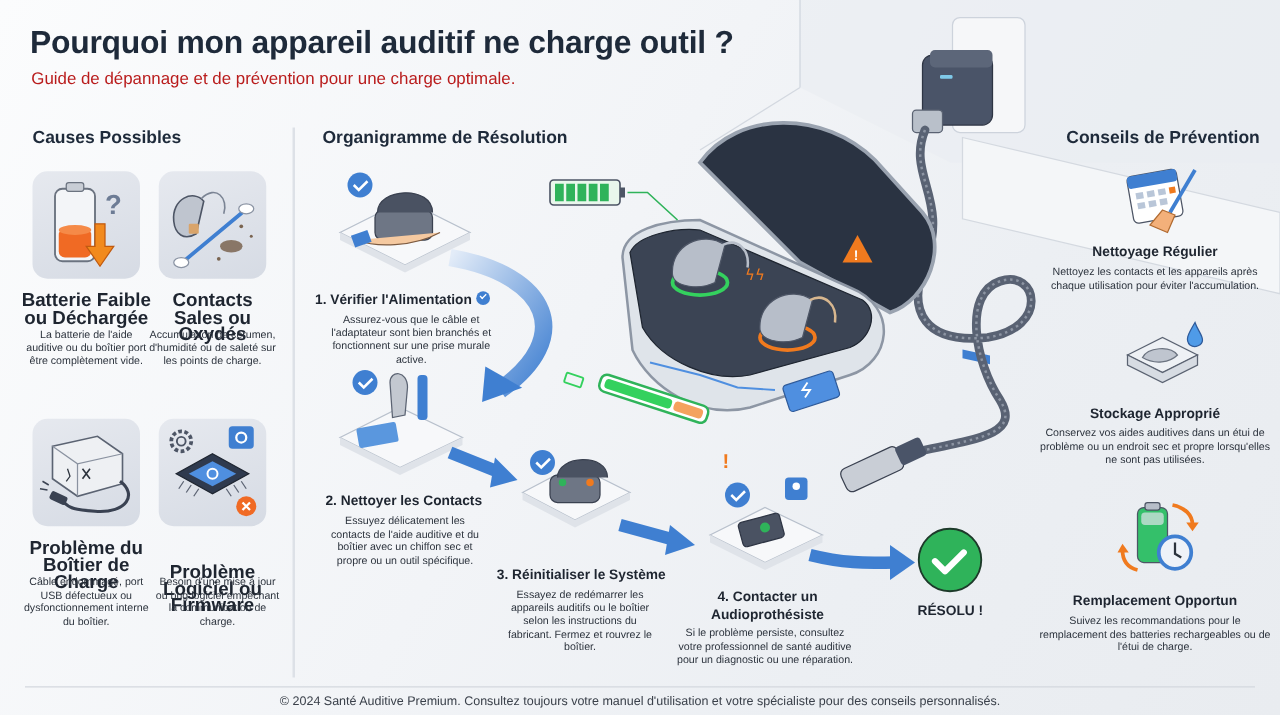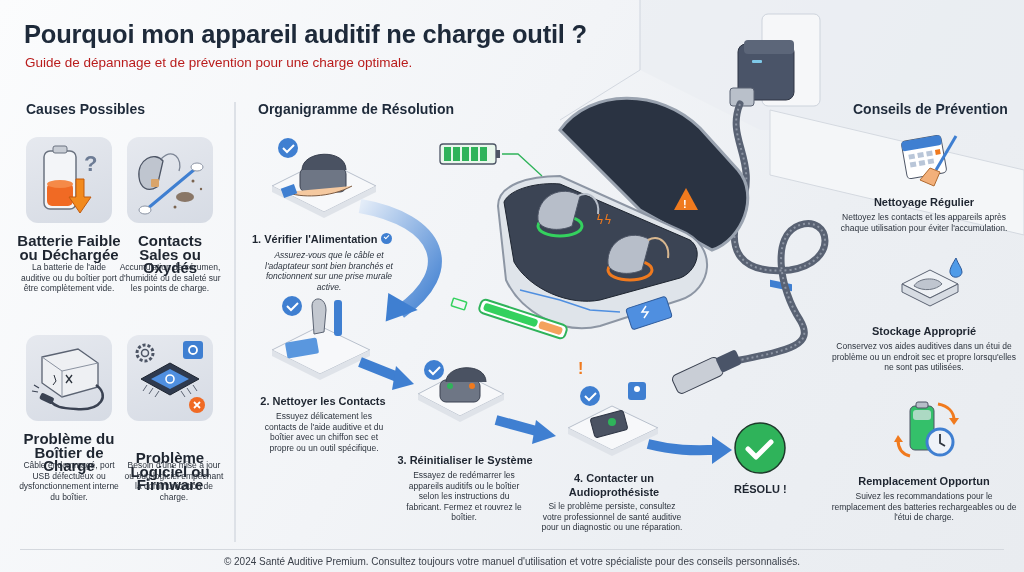--- a/index.html
+++ b/index.html
@@ -225,21 +225,21 @@
   <rect x="452" y="300" width="14" height="8" rx="1" fill="none" stroke="#34d15e" stroke-width="1.5" transform="rotate(18 459 304)"></rect>
   <rect x="478" y="312" width="90" height="14" rx="5" fill="#fff" stroke="#2fb35a" stroke-width="2" transform="rotate(18 523 319)"></rect>
   <rect x="482" y="315" width="56" height="8" rx="3" fill="#34d15e" transform="rotate(18 523 319)"></rect>
   <rect x="540" y="315" width="24" height="8" rx="3" fill="#f4a25e" transform="rotate(18 523 319)"></rect>
 </svg>
 
 <div class="abs step-t" style="left:252px;top:233px;">
   <span>1. Vérifier l'Alimentation</span>
   <span style="display:inline-block;width:11px;height:11px;border-radius:50%;background:#3f7fd1;vertical-align:-1px;position:relative;"><span style="position:absolute;left:3px;top:2px;width:5px;height:3px;border-left:1.5px solid #fff;border-bottom:1.5px solid #fff;transform:rotate(-45deg);"></span></span>
 </div>
-<div class="abs step-d" style="left:254px;top:250px;width:150px;font-style:italic;">Assurez-vous que le câble et l'adaptateur sont bien branchés et fonctionnent sur une prise murale active.</div>
+<div class="abs step-d" style="left:254px;top:250px;width:150px;">Assurez-vous que le câble et l'adaptateur sont bien branchés et fonctionnent sur une prise murale active.</div>
 
 <div class="abs step-t" style="left:258px;top:395px;width:130px;">2. Nettoyer les Contacts</div>
 <div class="abs step-d" style="left:262px;top:411px;width:124px;">Essuyez délicatement les contacts de l'aide auditive et du boîtier avec un chiffon sec et propre ou un outil spécifique.</div>
 
 <div class="abs step-t" style="left:396px;top:454px;width:138px;">3. Réinitialiser le Système</div>
 <div class="abs step-d" style="left:402px;top:470px;width:124px;">Essayez de redémarrer les appareils auditifs ou le boîtier selon les instructions du fabricant. Fermez et rouvrez le boîtier.</div>
 
 <div class="abs step-t" style="left:552px;top:472px;width:124px;white-space:normal;">4. Contacter un Audioprothésiste</div>
 <div class="abs step-d" style="left:540px;top:501px;width:144px;">Si le problème persiste, consultez votre professionnel de santé auditive pour un diagnostic ou une réparation.</div>
 

